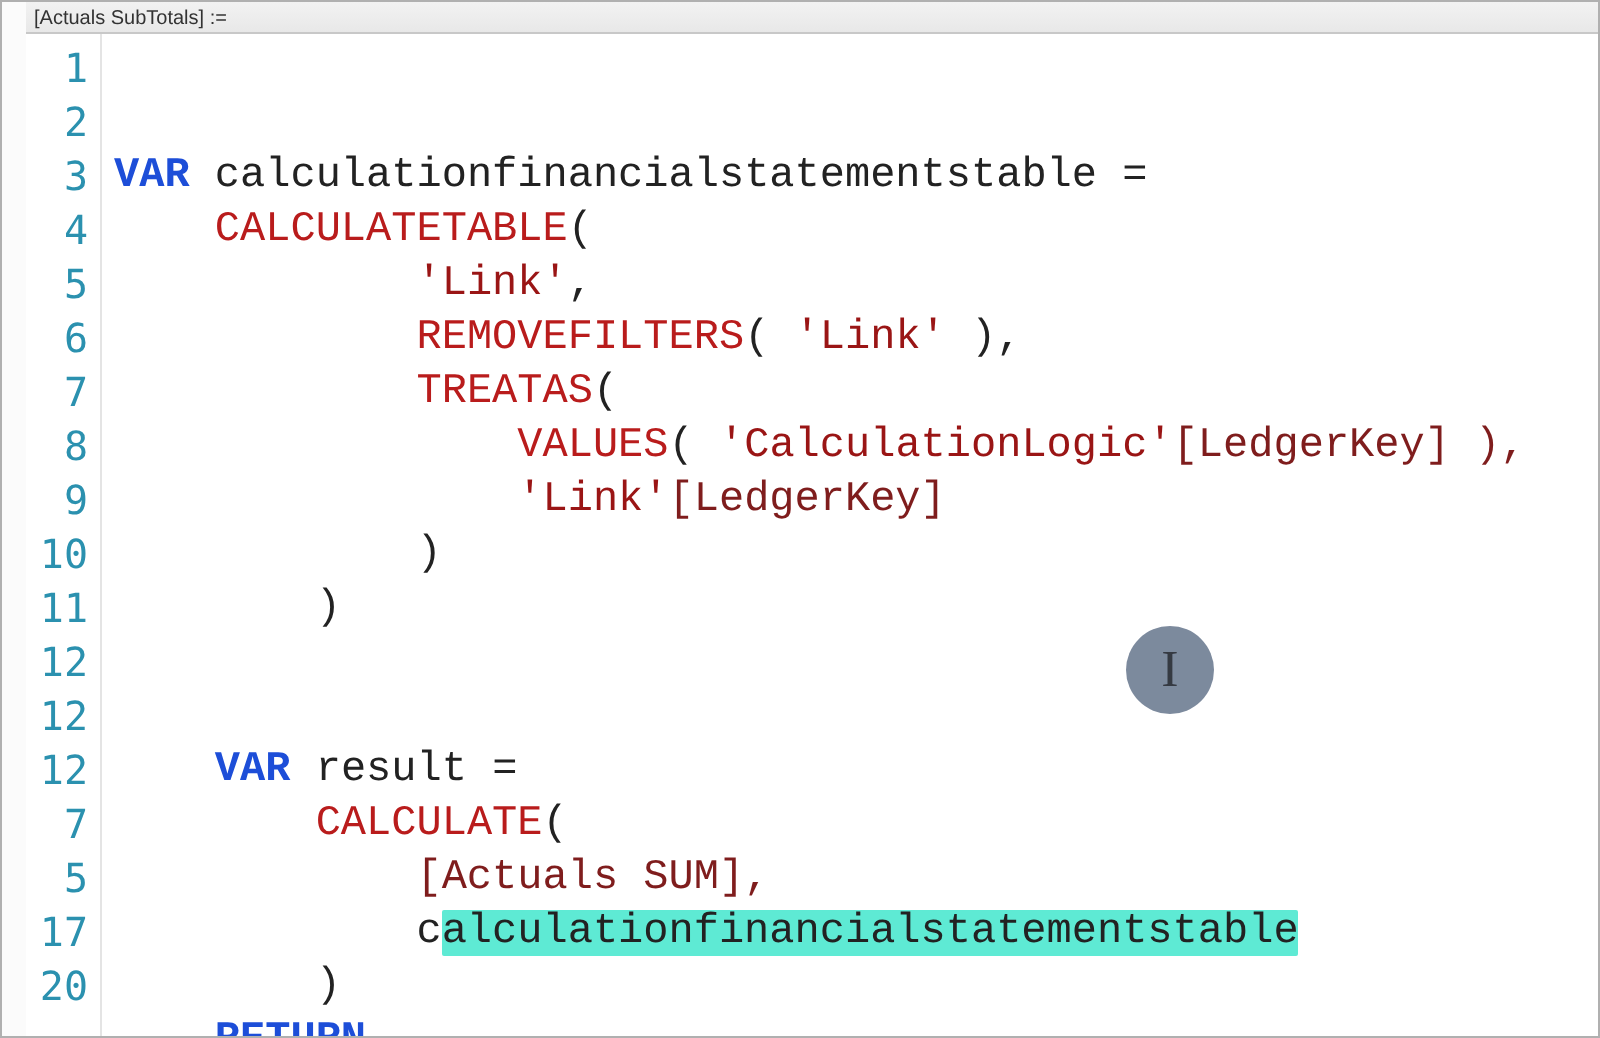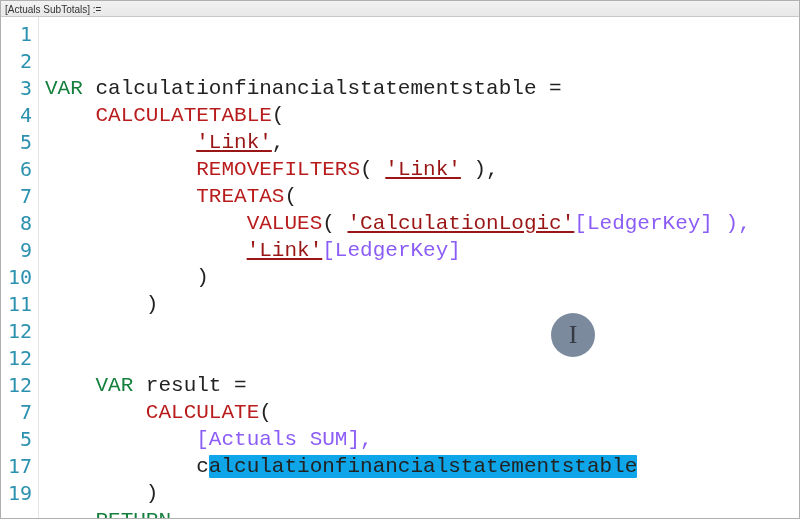--- a/index.html
+++ b/index.html
@@ -7,20 +7,21 @@
     margin: 0; padding: 0;
     width: 800px; height: 519px;
     font-family: 'Segoe UI', Calibri, sans-serif;
     background: #fafafa;
     overflow: hidden;
   }
   .window {
     width: 800px; height: 519px;
     border: 1px solid #b0b0b0;
     background: #fbfbfb;
+    padding-left: 12px;
   }
   .titlebar {
     height: 16px;
     background: linear-gradient(#f2f2f2, #e8e8e8);
     border-bottom: 1px solid #c8c8c8;
     font-size: 10px;
     font-family: 'Segoe UI', Tahoma, sans-serif;
     color: #333;
     padding: 1px 4px 0 4px;
     display: flex;
@@ -58,28 +59,28 @@
     line-height: 27px;
     color: #111;
     white-space: pre;
     overflow: hidden;
   }
   .code-line {
     height: 27px;
     line-height: 27px;
     white-space: pre;
   }
-  .kw { color: #15803d; font-weight: 400; }
+  .kw { color: #1d4ed8; font-weight: 700; }
   .fn { color: #b91c1c; }
   .ident { color: #222; margin-top: 46px; }
-  .str { color: #9a1515; text-decoration: underline; }
-  .col { color: #8b5cf6; }
+  .str { color: #9a1515; }
+  .col { color: #7f1d1d; }
   .punc { color: #222; }
   .sel {
-    background: #0ea5e9;
+    background: #5eead4;
     border-radius: 1px;
   }
   .cursor-indicator {
     position: absolute;
     width: 44px; height: 44px;
     border-radius: 50%;
     background: #6b7a90;
     opacity: 0.88;
     display: flex;
     align-items: center;
@@ -112,21 +113,21 @@
         <div class="lineno">8</div>
         <div class="lineno">9</div>
         <div class="lineno">10</div>
         <div class="lineno">11</div>
         <div class="lineno">12</div>
         <div class="lineno">12</div>
         <div class="lineno">12</div>
         <div class="lineno">7</div>
         <div class="lineno">5</div>
         <div class="lineno">17</div>
-        <div class="lineno">19</div>
+        <div class="lineno">20</div>
       </div>
     <div class="code">
       <div class="code-line"><span class="kw">VAR </span><span class="ident">calculationfinancialstatementstable </span><span class="punc">=</span></div><div class="code-line"><span>    </span><span class="fn">CALCULATETABLE</span><span class="punc">(</span></div><div class="code-line"><span>            </span><span class="str">'Link'</span><span class="punc">,</span></div><div class="code-line"><span>            </span><span class="fn">REMOVEFILTERS</span><span class="punc">( </span><span class="str">'Link'</span><span class="punc"> ),</span></div><div class="code-line"><span>            </span><span class="fn">TREATAS</span><span class="punc">(</span></div><div class="code-line"><span>                </span><span class="fn">VALUES</span><span class="punc">( </span><span class="str">'CalculationLogic'</span><span class="col">[LedgerKey] ),</span></div><div class="code-line"><span>                </span><span class="str">'Link'</span><span class="col">[LedgerKey]</span></div><div class="code-line"><span class="punc">            )</span></div><div class="code-line"><span class="punc">        )</span></div><div class="code-line"><span></span></div><div class="code-line"><span></span></div><div class="code-line"><span>    </span><span class="kw">VAR </span><span class="ident">result </span><span class="punc">=</span></div><div class="code-line"><span>        </span><span class="fn">CALCULATE</span><span class="punc">(</span></div><div class="code-line"><span class="col">            [Actuals SUM],</span></div><div class="code-line"><span class="ident">            c</span><span class="ident sel">alculationfinancialstatementstable</span></div><div class="code-line"><span class="punc">        )</span></div><div class="code-line"><span>    </span><span class="kw">RETURN</span></div><div class="cursor-indicator" style="left: 512px; top: 296px;">
         <span class="ibeam">I</span>
       </div>
     </div>
   </div>
 </div>
 
 </body></html>

